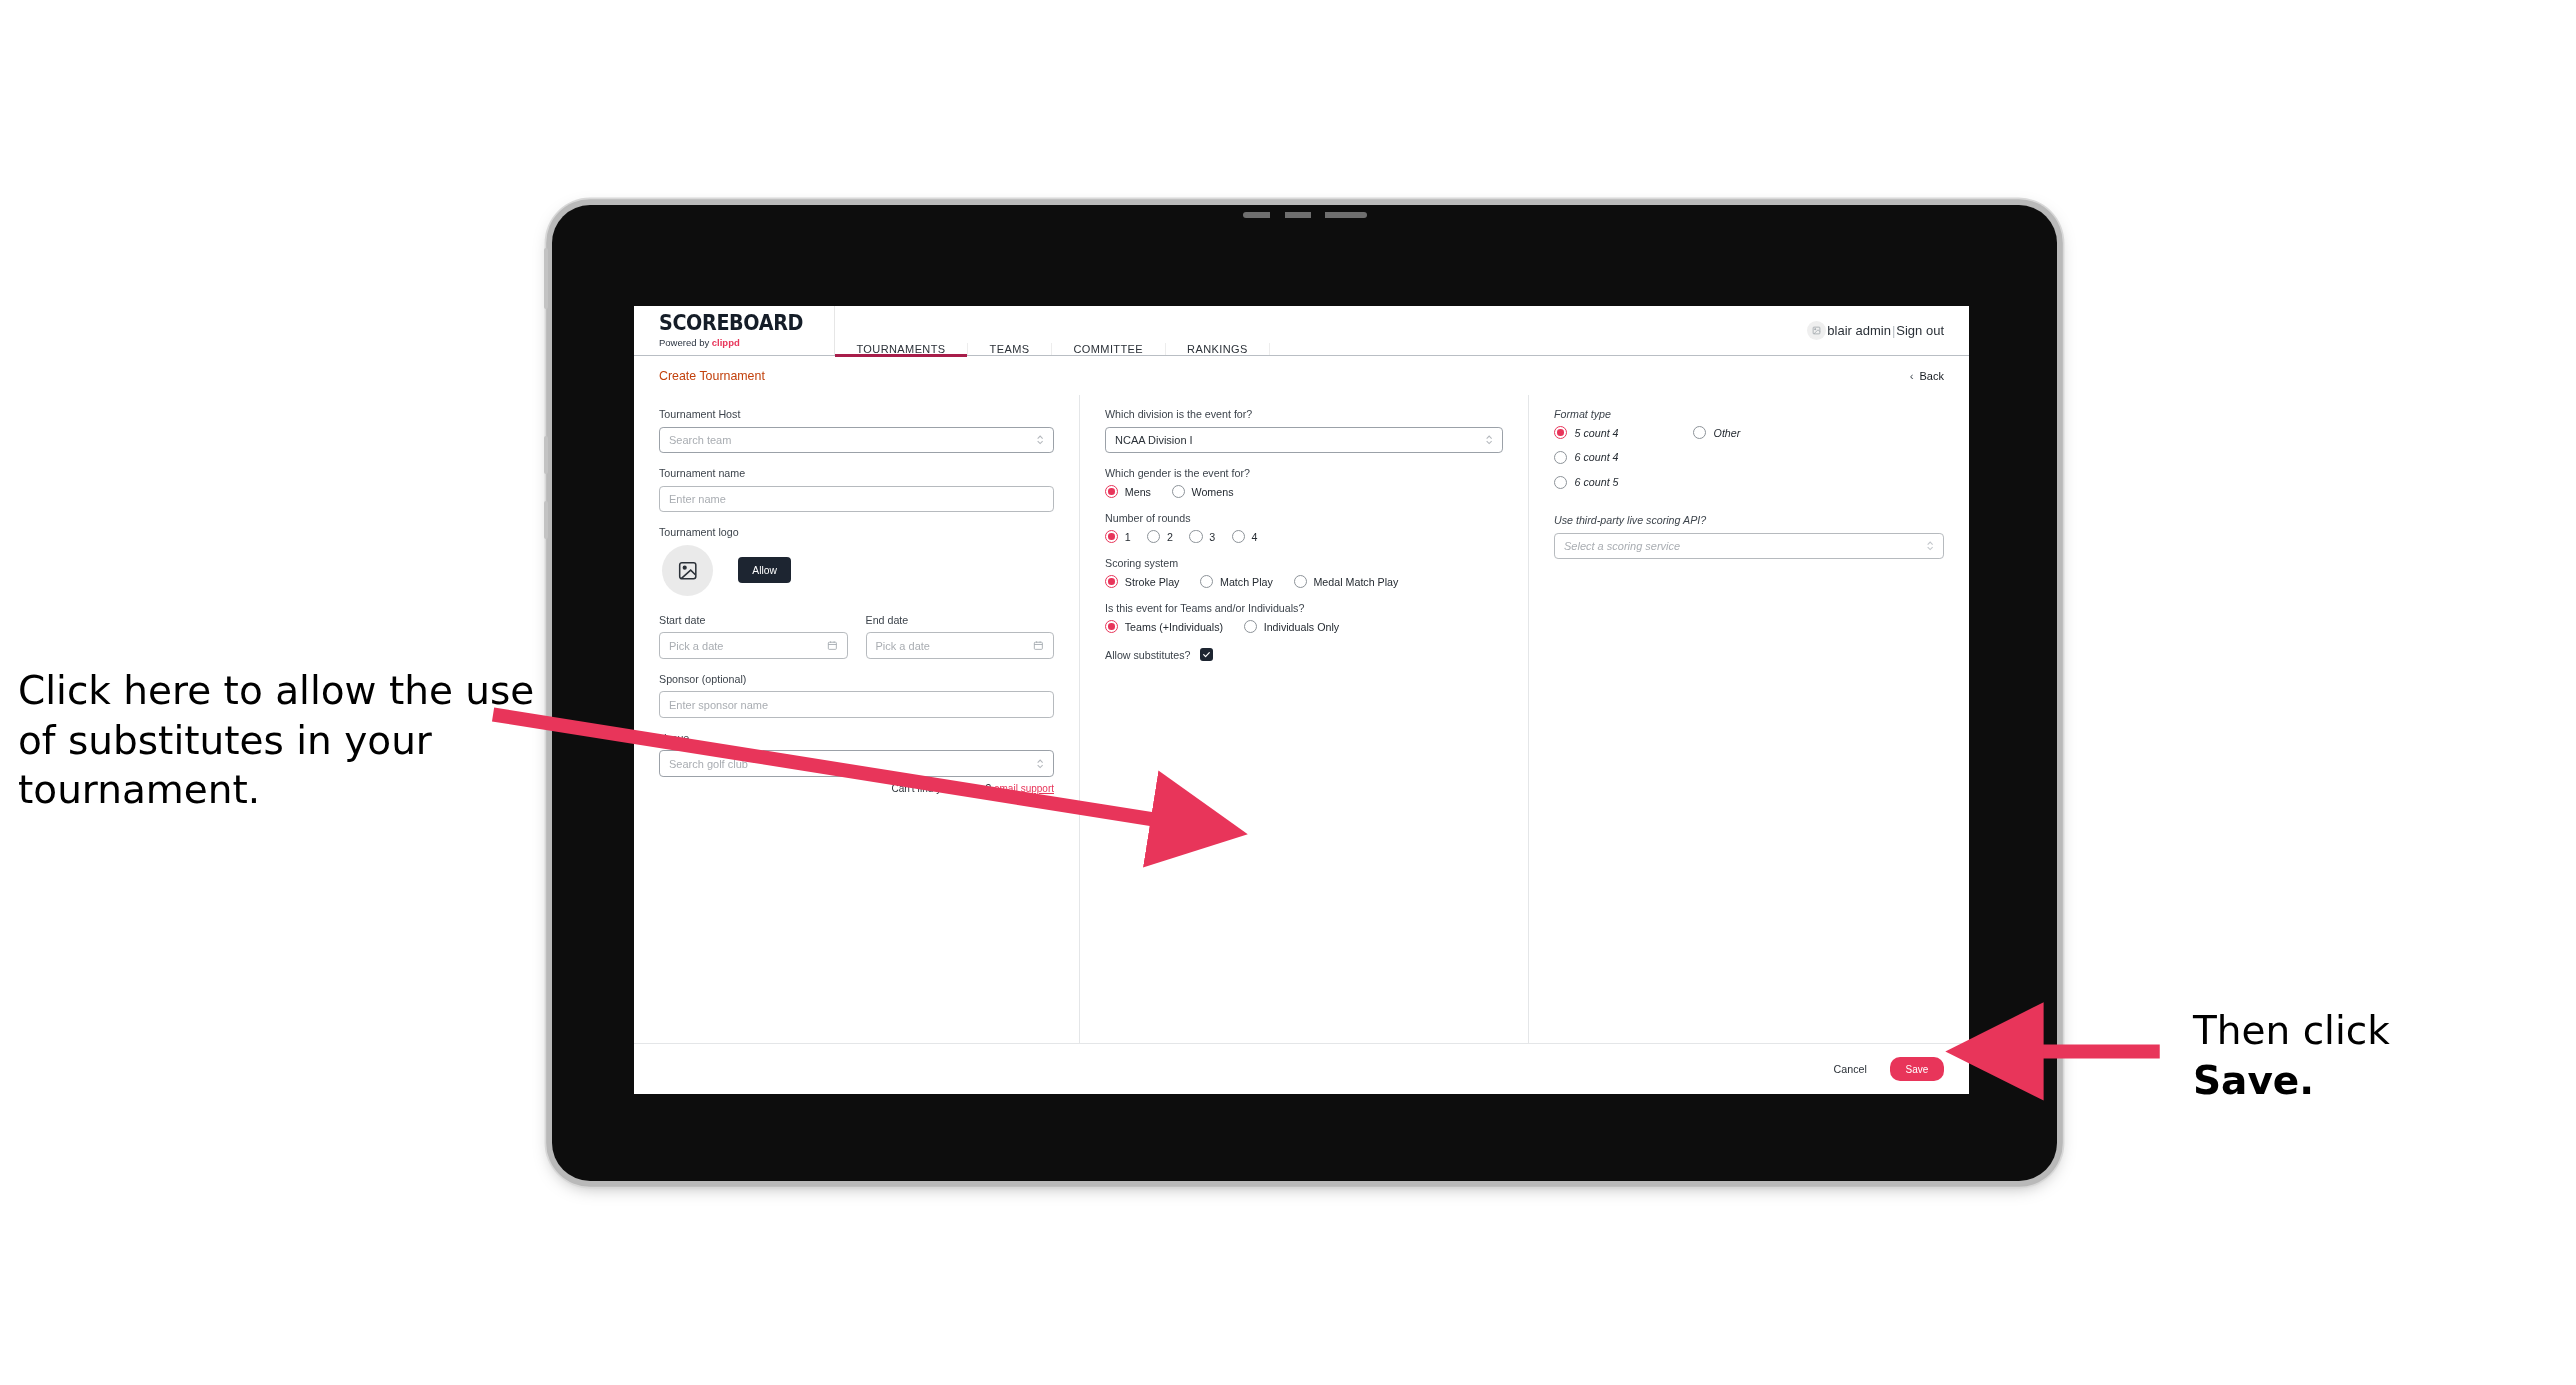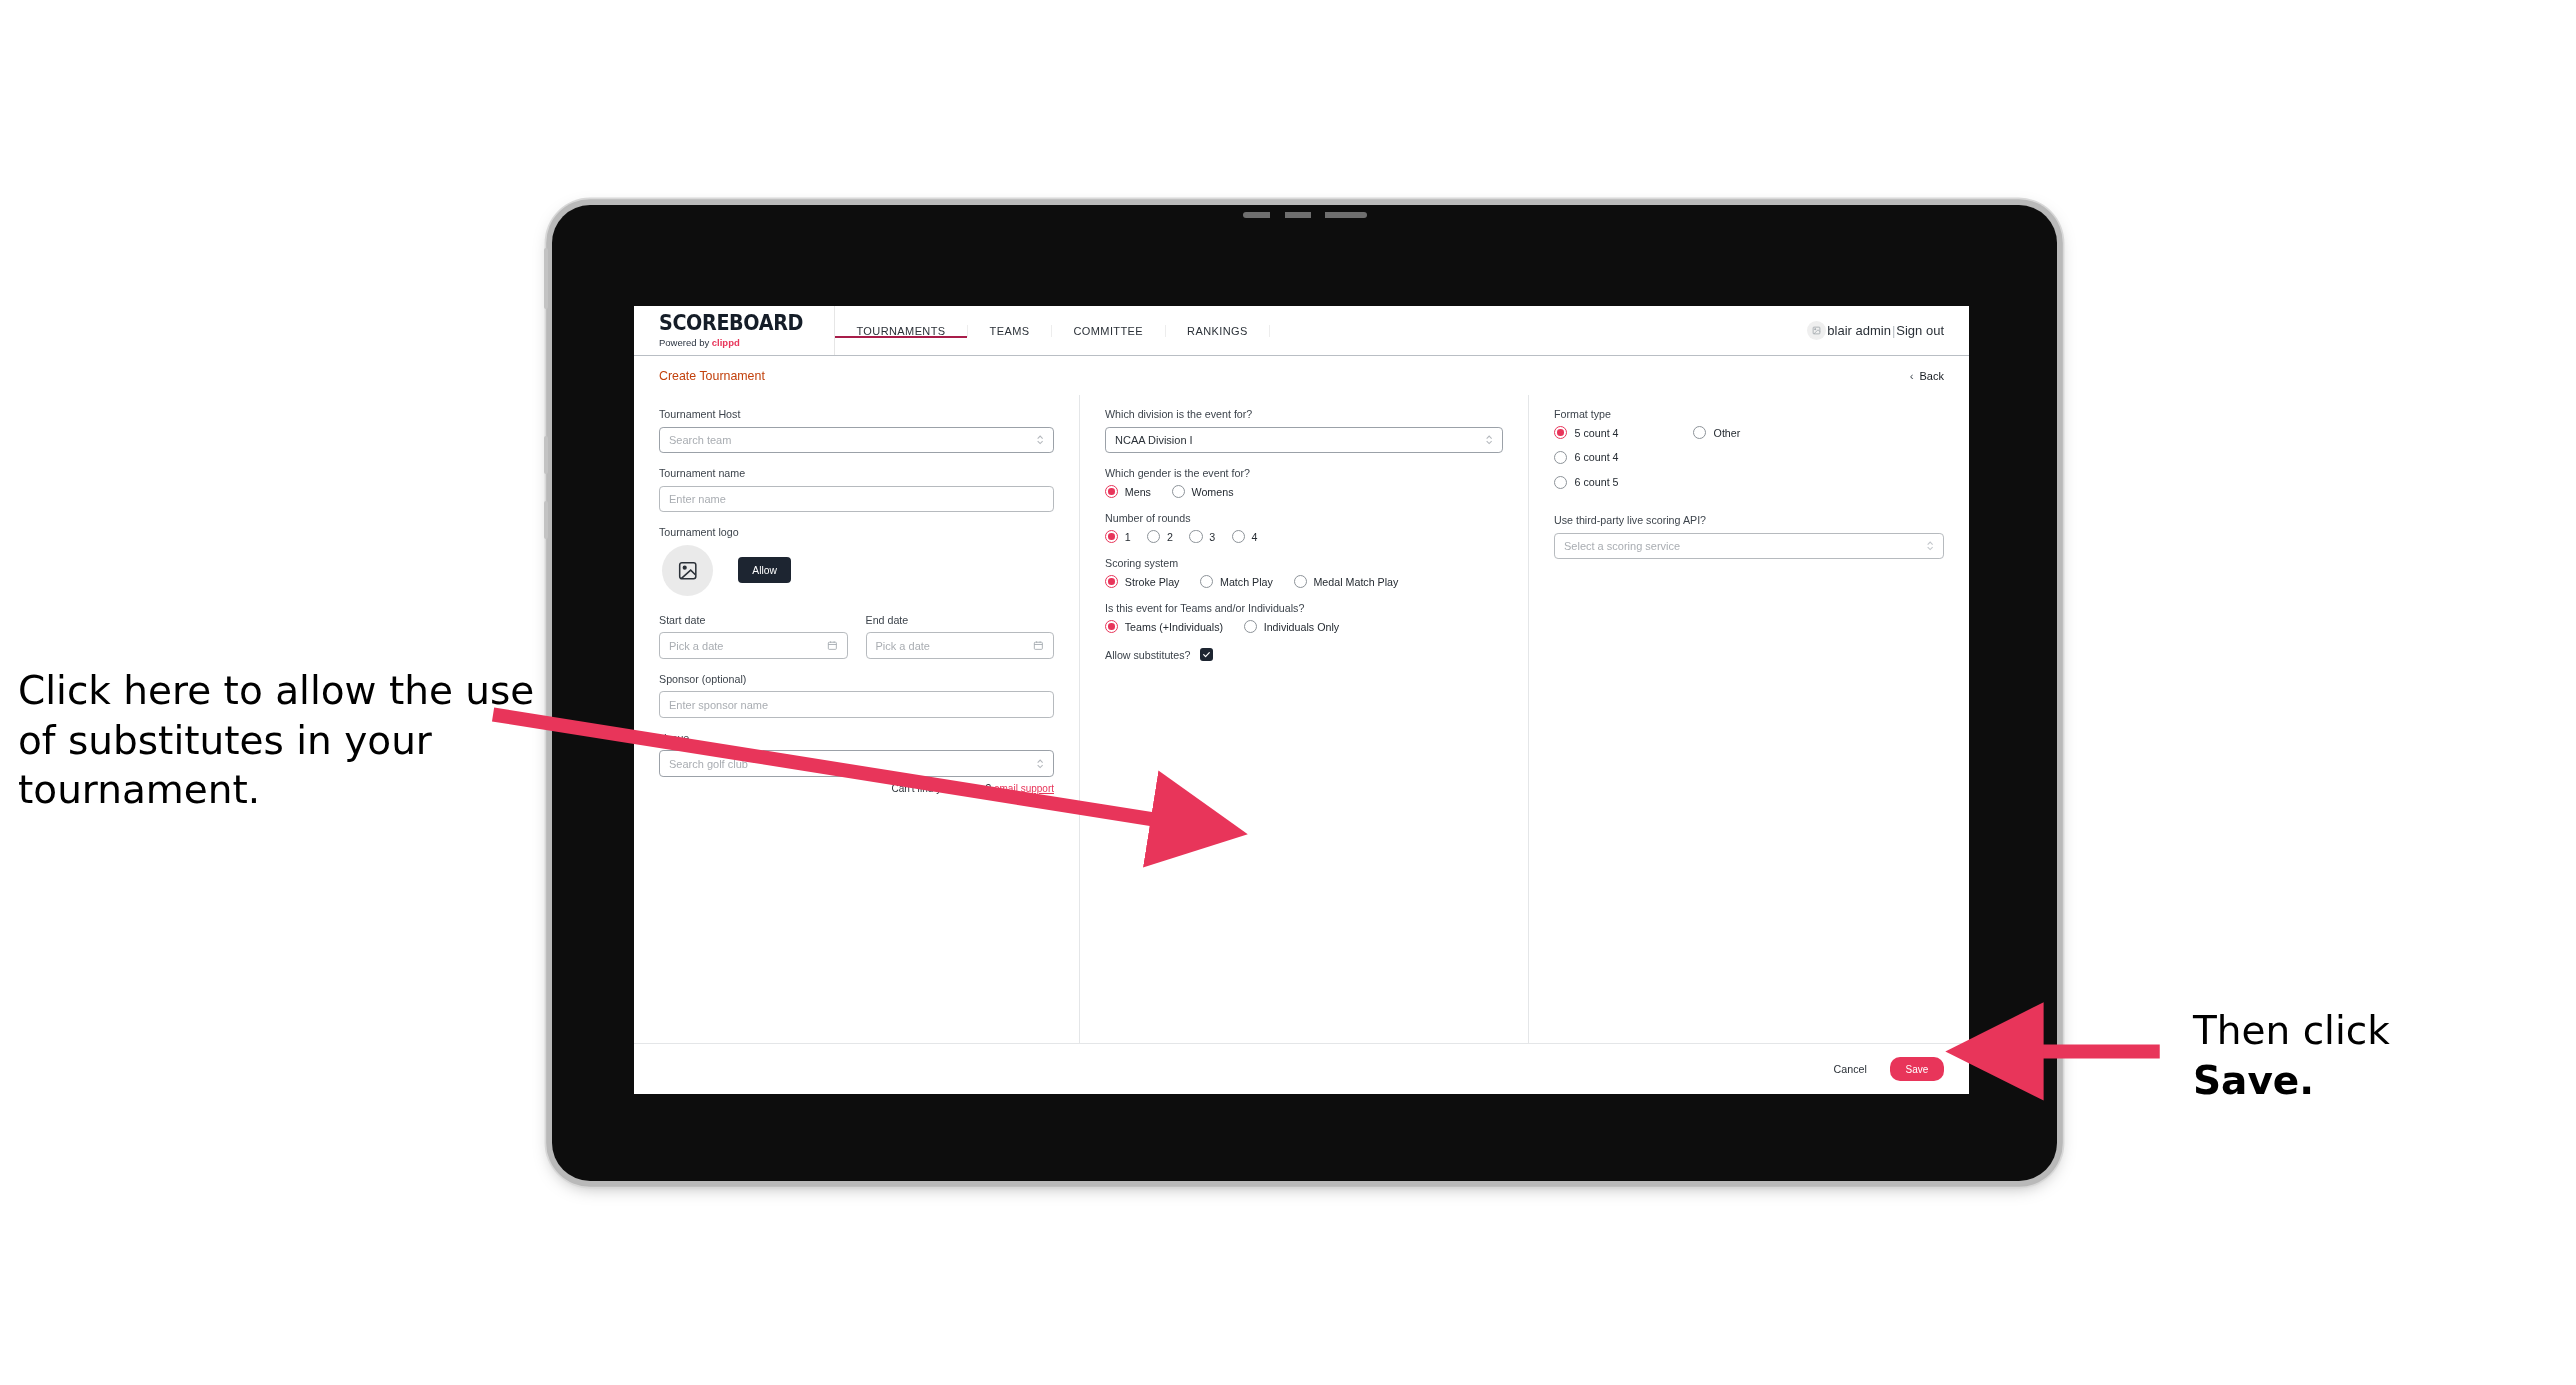--- a/index.html
+++ b/index.html
@@ -49,21 +49,21 @@
     padding: 0 20px 0 25px; border-right: 0.8px solid #e6e6e6;
   }
   .brand-main {
     font-family: "DejaVu Sans", sans-serif;
     font-weight: 700; font-size: 20.6px; letter-spacing: -0.4px;
     color: #151d28; line-height: 1; transform: scaleX(.93); transform-origin: left center;
   }
   .brand-sub { font-size: 9.5px; color: #2a3340; margin-top: 2.5px; white-space: nowrap; }
   .brand-sub b { color: #e8355a; font-weight: 700; }
 
-  .navtabs { display: flex; align-items: center; }
+  .navtabs { display: flex; align-items: flex-end; }
   .navtab {
     display: flex; align-items: center; padding: 0 21.5px;
     font-size: 11px; letter-spacing: 0.4px; color: #2b3138;
     border-right: 0.8px solid #ededed; position: relative; cursor: pointer;
     white-space: nowrap;
   }
   .navtab.active::after {
     content:""; position:absolute; left:0; right:0; bottom:-1.7px; height:2.5px; background:#a81d4a;
   }
   .nav-right {
@@ -87,21 +87,21 @@
     margin-left:auto; display:flex; align-items:center; gap:5.8px;
     font-size: 11px; color:#171c22; cursor:pointer;
   }
   #back-link .chev { font-size: 11.6px; color:#4a5159; line-height:1; }
 
   
   #body { display:flex; height: 648px; }
   .col { padding: 13.2px 25px 0 25px; }
   .col.c1 { width: 446px; }
   .col.c2 { width: 450px; border-left: 0.8px solid #e4e6e8; }
-  .col.c3 { width: 442px; border-left: 0.8px solid #e4e6e8; }
+  .col.c3 { width: 442px; border-left: 0.8px solid #e4e6e8; font-style: italic; }
 
   .flabel { font-size: 10.7px; color: #3d444c; margin-bottom: 6.6px; }
   .flabel.tight { margin-bottom: 5.8px; }
   .fgroup { margin-bottom: 14px; }
 
   .input {
     width: 100%; height: 26.4px; border: 0.8px solid #9ba1a8; border-radius: 4.1px;
     background:#fff; display:flex; align-items:center; padding: 0 9px;
     font-size: 11px; color: #a9adb2; cursor: text;
   }

